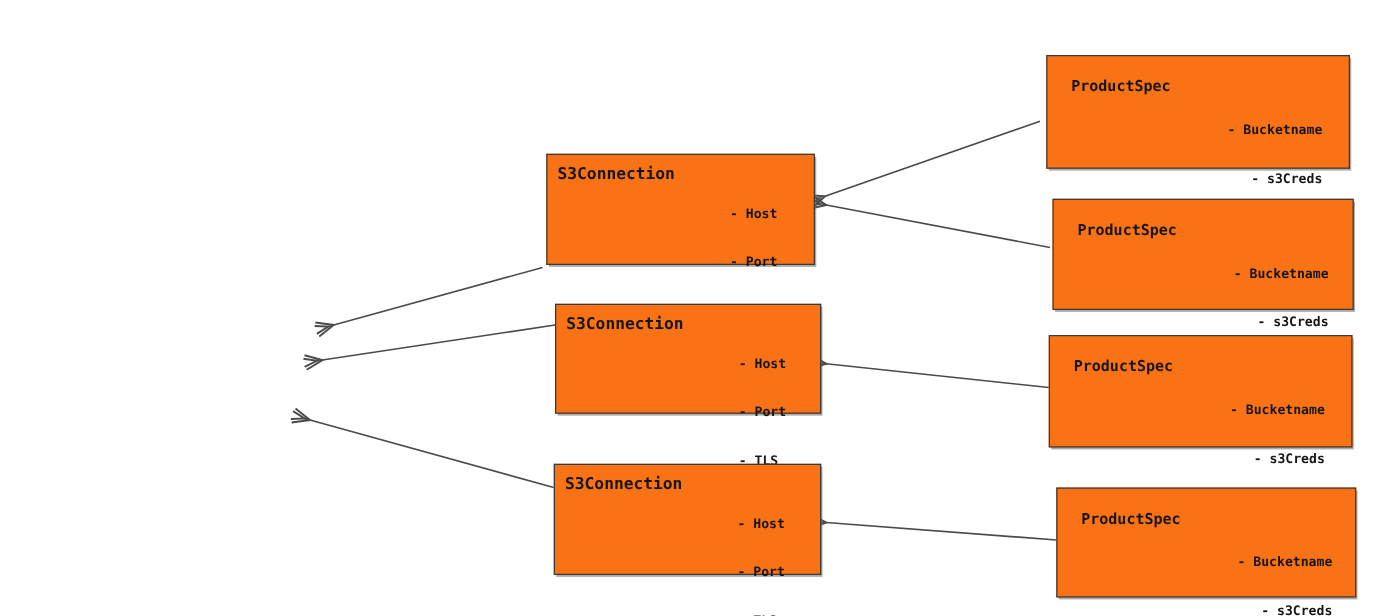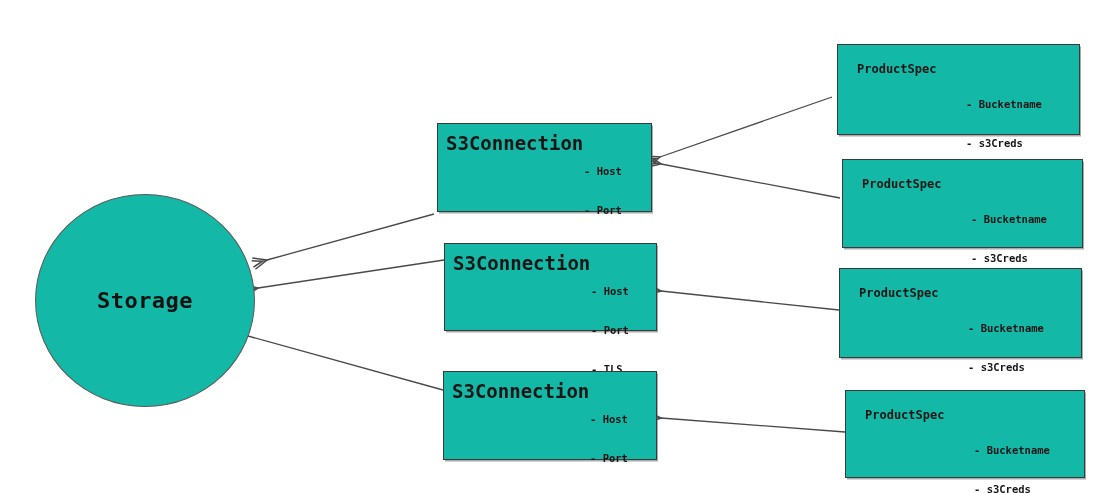--- a/index.html
+++ b/index.html
@@ -18,21 +18,21 @@
   #connectors {
     position: absolute;
     left: 0; top: 0;
     width: 1119px;
     height: 493px;
     pointer-events: none;
   }
   .node {
     position: absolute;
     box-sizing: border-box;
-    background: #14b8a6;
+    background: #f97316;
   }
   .ellipse {
     border: 1.5px solid #5a5a5a;
     border-radius: 50%;
     display: flex;
     align-items: center;
     justify-content: center;
   }
   .ellipse-label {
     font-size: 22px;
@@ -45,36 +45,36 @@
     box-shadow: 1.5px 2px 0 -0.5px rgba(100,100,100,0.55);
   }
   .box-title {
     position: absolute;
     font-weight: bold;
     color: #161616;
     white-space: nowrap;
   }
   .s3c .box-title {
     left: 8px; top: 8px;
-    font-size: 19px;
+    font-size: 13px;
   }
   .ps .box-title {
     left: 19px; top: 17px;
     font-size: 12px;
   }
   .attrs {
     position: absolute;
     font-weight: bold;
     color: #161616;
     font-size: 10.5px;
     line-height: 13px;
     white-space: pre;
   }
   .s3c .attrs { left: 146px; top: 15px; }
-  .ps  .attrs { left: 128px; top: 27px; }
+  .ps  .attrs { left: 144px; top: 27px; text-align: right; }
 </style>
 </head>
 <body>
 
 <div id="canvas">
 
   <svg id="connectors" viewBox="0 0 1119 493" xmlns="http://www.w3.org/2000/svg">
     <defs>
       <marker id="arrowhead" viewBox="0 0 14 12" refX="1.5" refY="6" markerWidth="14" markerHeight="12" orient="auto" fill="none" stroke="#4a4a4a" stroke-width="1.2">
         <path d="M12,1.5 L1.5,6 L12,10.5 M13,3.5 L5,6 L13,8.5"></path>
@@ -84,23 +84,20 @@
       <line x1="832" y1="97" x2="660" y2="157" marker-end="url(#arrowhead)"></line>
       <line x1="840" y1="198" x2="661" y2="164" marker-end="url(#arrowhead)"></line>
       <line x1="839" y1="310" x2="661" y2="291" marker-end="url(#arrowhead)"></line>
       <line x1="845" y1="432" x2="661" y2="418" marker-end="url(#arrowhead)"></line>
       <line x1="434" y1="214" x2="267" y2="260" marker-end="url(#arrowhead)"></line>
       <line x1="444" y1="260" x2="258" y2="288" marker-end="url(#arrowhead)"></line>
       <line x1="443" y1="390" x2="248" y2="336" marker-end="url(#arrowhead)"></line>
     </g>
   </svg>
 
-  <div class="node ellipse" style="left:35px; top:194px; width:220px; height:213px;">
-    <span class="ellipse-label">Storage</span>
-  </div>
 
   <div class="node rect-node s3c" style="left:437px; top:123px; width:215px; height:89px;">
     <div class="box-title">S3Connection</div>
     <div class="attrs">
       <div>- Host</div>
       <div>- Port</div>
       <div>- TLS</div>
     </div>
   </div>
 

